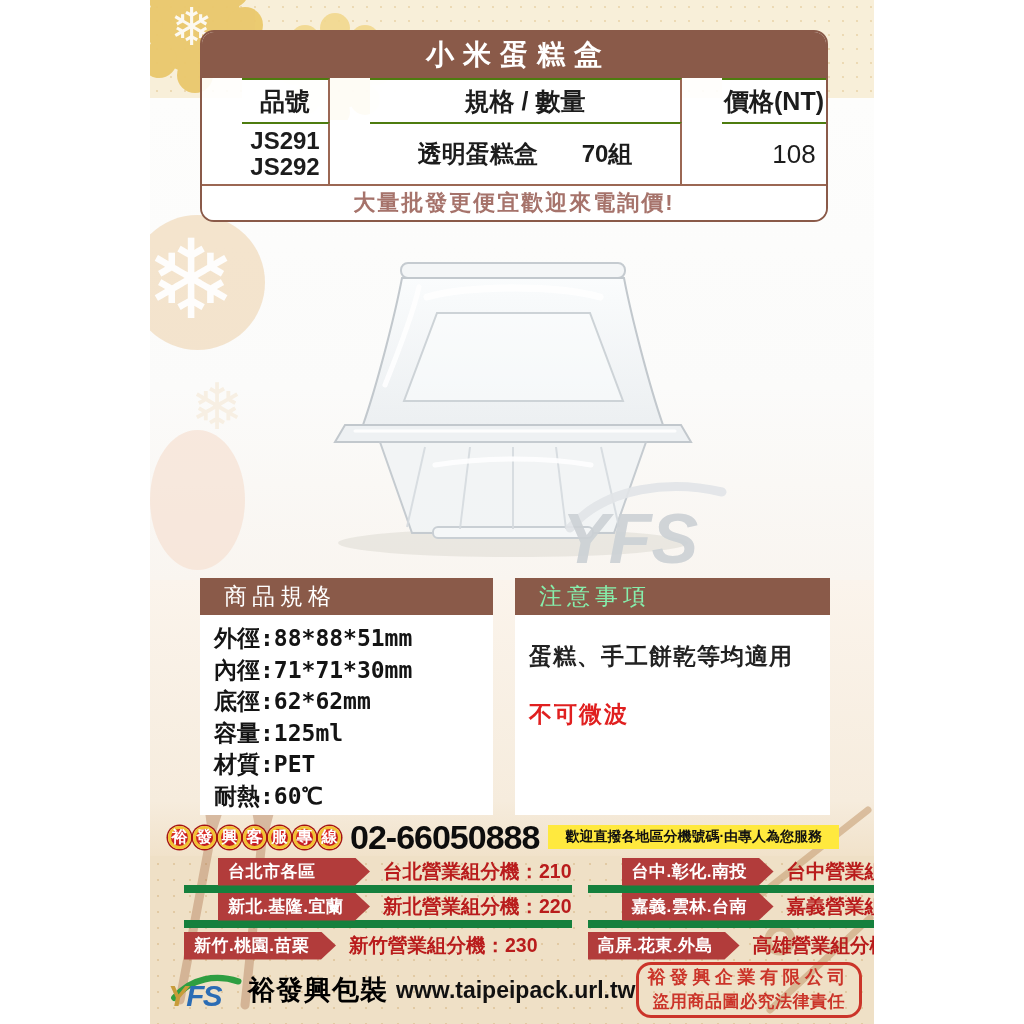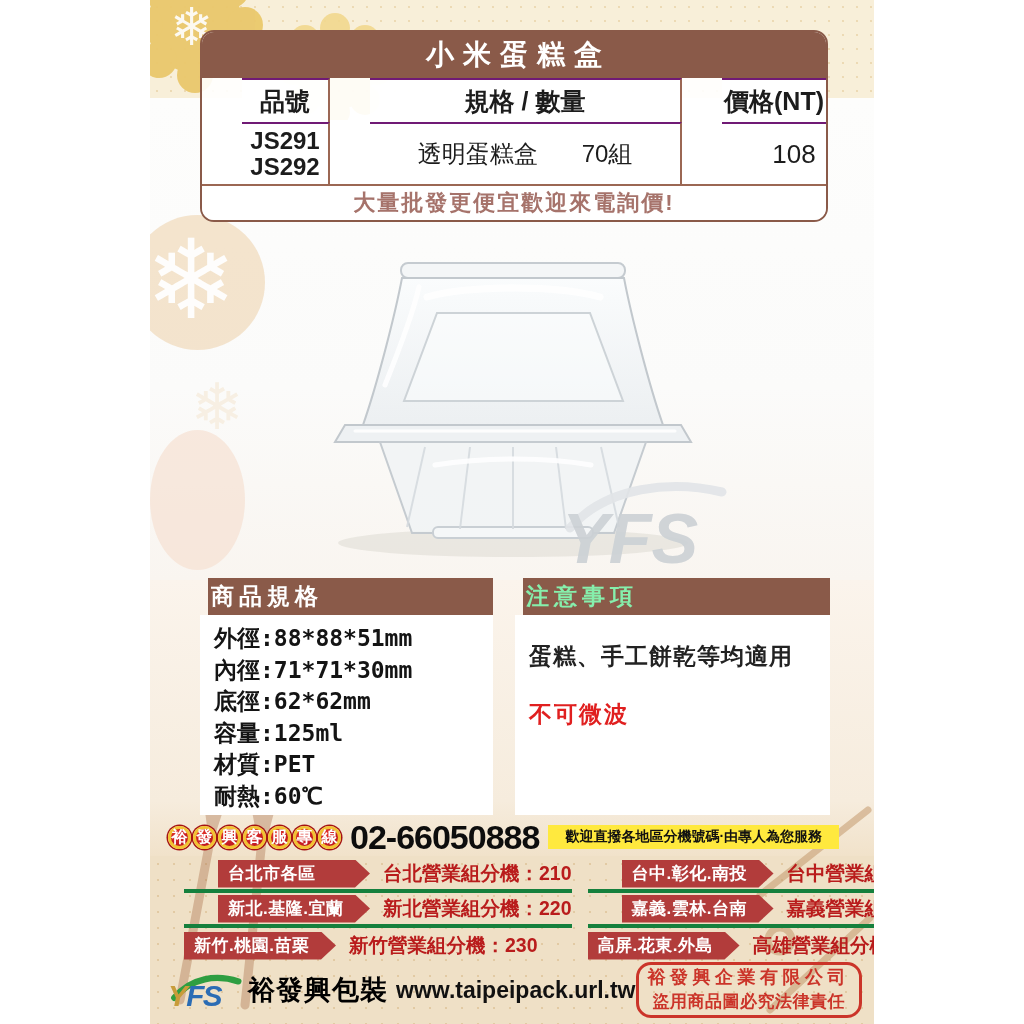--- a/index.html
+++ b/index.html
@@ -22,41 +22,41 @@
   .cookie-circle { border-radius:50%; background:#f1ddc2; opacity:.8; }
   .ginger-blob { border-radius:50%; background:#f6ded0; opacity:.65; }
 
   
   .product-table { position:absolute; left:50px; top:30px; width:628px; z-index:2;
     border:2px solid #8a5a49; border-radius:14px; overflow:hidden; background:rgba(255,255,255,.9); }
   .pt-title { height:46px; background:#8a5a49; color:#fff; display:flex; align-items:center; justify-content:center;
     font-size:28px; font-weight:700; letter-spacing:9px; padding-left:9px; }
   .pt-grid { display:grid; grid-template-columns:128px 352px 1fr; }
   .cell { display:flex; align-items:center; justify-content:center; background:rgba(255,255,255,.82);
-    border-top:2px solid #701a75; color:#1c1c1c; font-weight:700;margin-left:40px; }
+    border-top:2px solid #4d7c0f; color:#1c1c1c; font-weight:700;margin-left:40px; }
   .rb { border-right:2px solid #9b6753; }
   .cell.head { height:44px; font-size:25px; }
   .cell.data { height:62px; }
   .codes { text-align:center; font-size:24px; line-height:26px; font-weight:600; }
-  .speccell { gap:44px; font-size:24px; font-weight:400; }
+  .speccell { gap:44px; font-size:24px; font-weight:700; }
   .price { font-size:26px; font-weight:400;padding-left:40px; }
   .note-row { grid-column:1 / 4; height:36px; display:flex; align-items:center; justify-content:center;
     border-top:2px solid #9b6753; background:rgba(255,255,255,.85);
     color:#a6736b; font-size:22px; font-weight:700; letter-spacing:2px; }
 
   
   .box-svg { position:absolute; left:135px; top:235px; z-index:1; }
   .watermark { position:absolute; left:402px; top:478px; z-index:1; opacity:.9; }
 
   
   .panel { position:absolute; top:578px; z-index:2; }
   .spec-panel { left:50px; width:293px; }
   .notice-panel { left:365px; width:315px; }
   .panel-head { height:37px; background:#8a5a49; display:flex; align-items:center;
-    padding-left:3px; font-size:23px; font-weight:700; letter-spacing:5px; color:#fff;margin-left:8px; }
+    padding-left:24px; font-size:23px; font-weight:400; letter-spacing:5px; color:#fff; }
   .panel-head.yellow { color:#86efac; }
   .panel-body { background:#ffffff; }
   .spec-body { height:200px; padding:8px 0 0 14px; }
   .spec-line { font-family:"DejaVu Sans Mono","Liberation Mono",monospace; font-size:23px; font-weight:600;
     color:#141414; line-height:31.5px; white-space:nowrap; }
   .notice-body { height:200px; padding:26px 0 0 14px; }
   .notice-line1 { font-size:23px; font-weight:700; color:#222; letter-spacing:1px; }
   .notice-line2 { font-size:23px; font-weight:700; color:#e01f1f; margin-top:27px; letter-spacing:2px; }
 
   
@@ -68,21 +68,21 @@
     box-shadow:0 0 0 1.5px #a51313; color:#fff; font-size:16px; font-weight:700;
     display:flex; align-items:center; justify-content:center; margin-right:2px; }
   .phone { font-size:34px; font-weight:800; color:#0d0d0d; letter-spacing:-1px; margin-right:9px; white-space:nowrap; }
   .service-note { background:#ffe93e; color:#111; font-size:14px; font-weight:700;
     padding:3px 17px; white-space:nowrap; }
 
   
   .ext-table { position:absolute; left:34px; top:858px; width:676px; z-index:2;
     display:grid; grid-template-columns:1fr 1fr; column-gap:16px; }
   .ext-row { display:flex; align-items:center; height:35px; }
-  .ext-row.sep { border-bottom:4px solid #15803d;padding-left:34px; }
+  .ext-row.sep { border-bottom:8px solid #15803d;padding-left:34px; }
   .tag { flex:0 0 152px; height:28px; background:#b23c3b; color:#fff; font-size:17px; font-weight:700;
     display:flex; align-items:center; padding-left:10px; letter-spacing:.5px;
     clip-path:polygon(0 0, calc(100% - 15px) 0, 100% 50%, calc(100% - 15px) 100%, 0 100%); }
   .ext-text { margin-left:13px; font-size:19.5px; font-weight:700; color:#b91c1c; white-space:nowrap; }
 
   
   .footer { position:absolute; left:18px; top:962px; width:694px; z-index:2; display:flex; align-items:center; }
   .brand { font-size:27px; font-weight:900; color:#000; margin-left:5px; letter-spacing:1px; white-space:nowrap; }
   .website { font-size:23px; font-weight:600; color:#111; margin-left:8px; white-space:nowrap; }
   .company-box { margin-left:auto; border:3px solid #cb3429; border-radius:15px; color:#cb3429;

